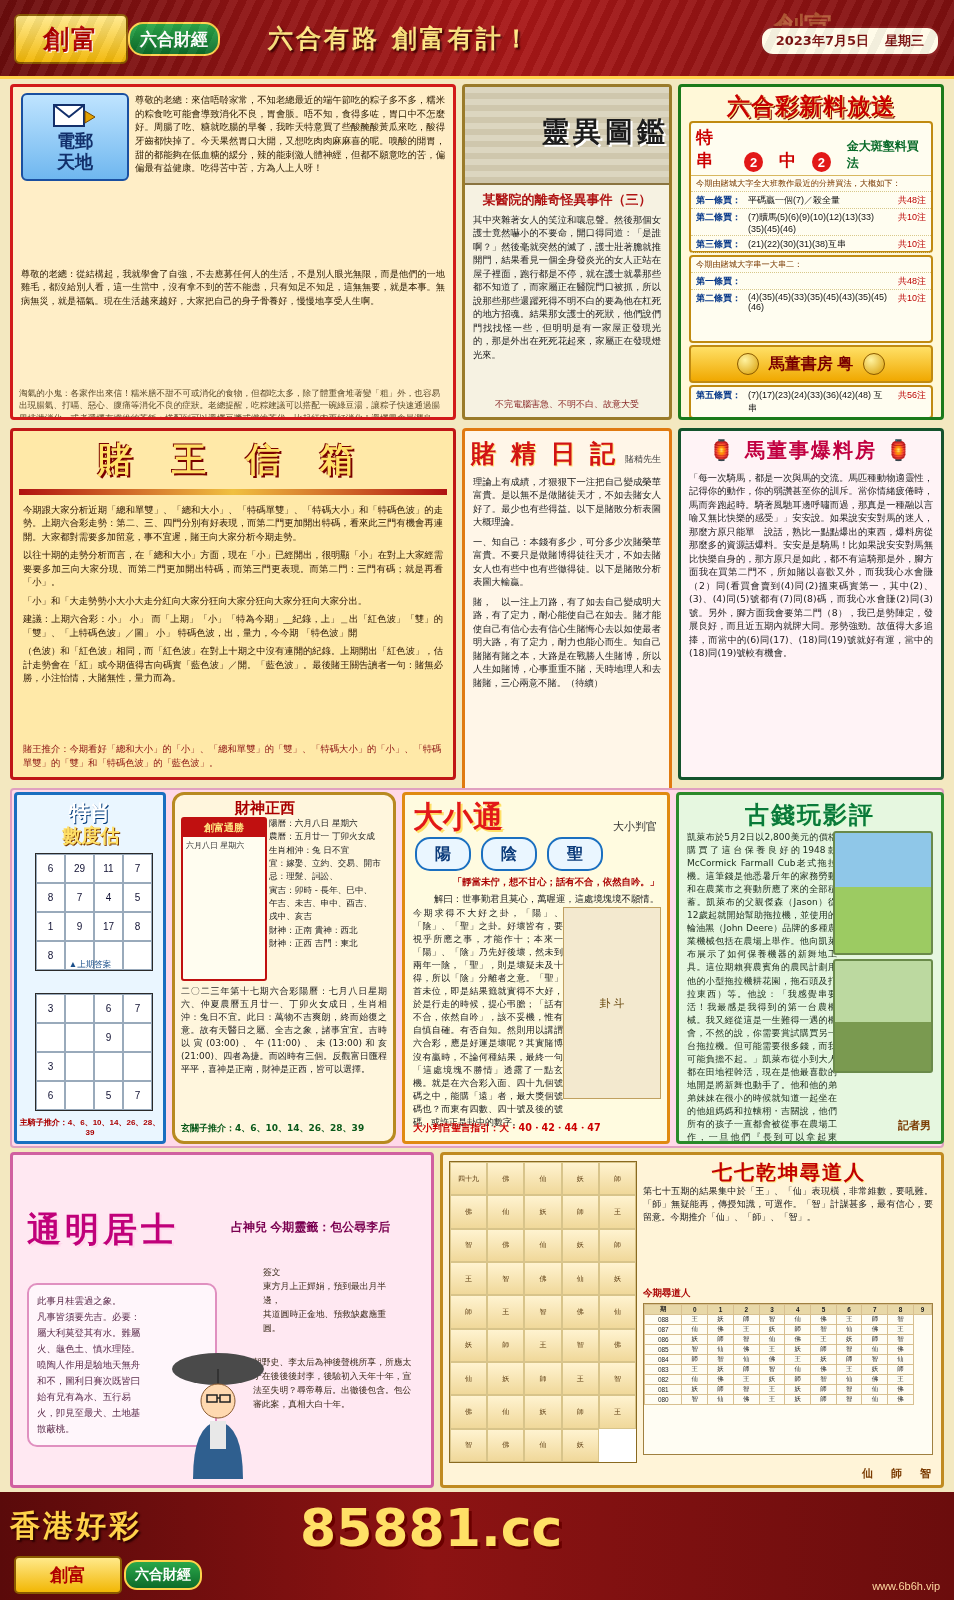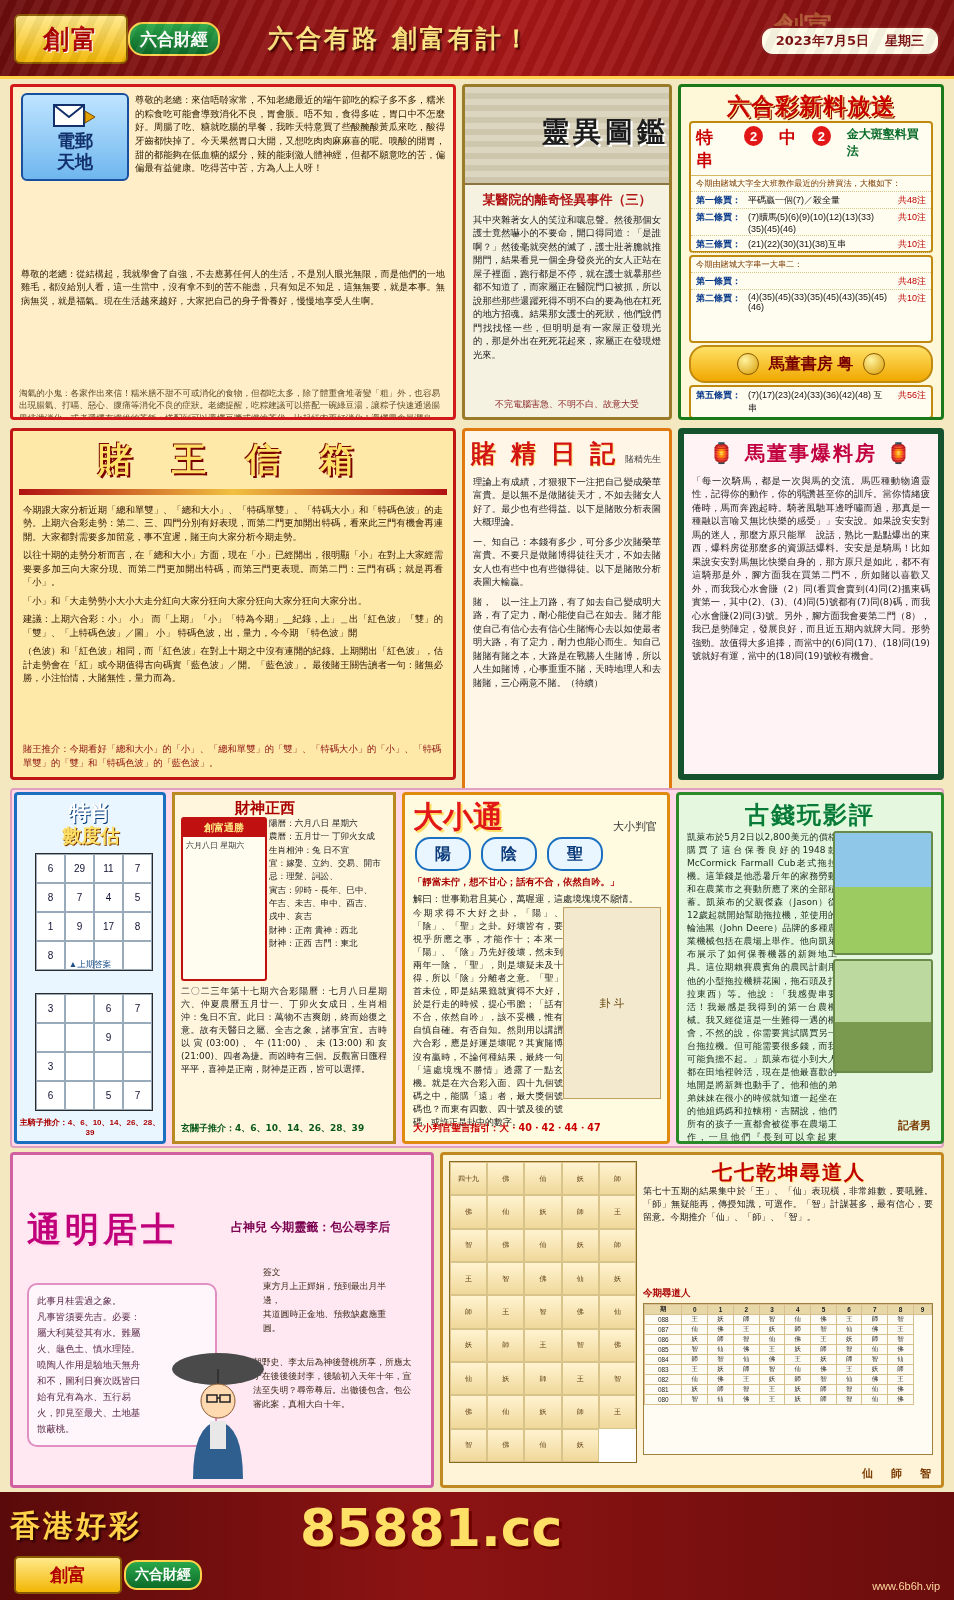--- a/index.html
+++ b/index.html
@@ -48,31 +48,31 @@
     color:#1c1c1c;text-shadow:2px 2px 0 #fff;font-family:"DejaVu Sans",sans-serif;letter-spacing:4px;}
   .ly-sub{position:absolute;left:0;top:104px;width:100%;text-align:center;font-size:13px;font-weight:bold;color:#b01414;}
   .ly-body{position:absolute;left:8px;top:126px;right:8px;font-size:9.3px;color:#222;text-align:justify;}
   .ly-foot{position:absolute;left:8px;right:8px;bottom:6px;font-size:9px;color:#8a2a2a;text-align:center;}
 
   #p-xinliao{left:678px;top:84px;width:266px;height:336px;background:#fff8d8;
     border:3px solid #1a7a1a;border-radius:4px;}
   .xl-title{position:absolute;left:0;top:4px;width:100%;text-align:center;font-size:23px;font-weight:bold;
     color:#c90000;text-shadow:1px 1px 0 #ffe680,2px 2px 0 #7a0000;font-family:"DejaVu Sans",sans-serif;letter-spacing:1px;}
   .xl-box{position:absolute;left:8px;right:8px;border:2px solid #c08a10;background:#fffdf0;border-radius:4px;}
-  .xl-hd{display:flex;align-items:flex-start;gap:16px;padding:3px 5px;border-bottom:1px solid #d8b860;}
+  .xl-hd{display:flex;align-items:flex-end;gap:16px;padding:3px 5px;border-bottom:1px solid #d8b860;}
   .xl-hd .big{font-size:17px;font-weight:bold;color:#c00;}
   .xl-hd .ball{width:20px;height:20px;border-radius:50%;background:#e21818;color:#fff;font-size:13px;
     display:flex;align-items:center;justify-content:center;font-weight:bold;}
   .xl-hd .gold{margin-left:auto;font-size:12px;font-weight:bold;color:#0a6b2a;}
   .xl-note{font-size:8.2px;color:#7a3a00;padding:2px 5px;}
   .xl-row{display:flex;font-size:9px;padding:1.5px 5px;color:#111;border-top:1px dotted #d8c88a;}
   .xl-row .lab{width:52px;color:#0a3a8a;font-weight:bold;flex:none;}
   .xl-row .val{flex:1;}
   .xl-row .cnt{width:36px;text-align:right;color:#b00;}
-  .xl-gold{position:absolute;left:8px;right:8px;height:34px;border:2px solid #c08a10;border-radius:16px;
+  .xl-gold{position:absolute;left:8px;right:8px;height:34px;border:2px solid #c08a10;border-radius:4px;
     background:linear-gradient(180deg,#ffe066,#f0a800);display:flex;align-items:center;justify-content:center;gap:10px;
     font-size:16px;font-weight:bold;color:#7a0000;}
   .coin{width:20px;height:20px;border-radius:50%;background:radial-gradient(circle at 35% 30%,#fff3a0,#d89b00);border:1px solid #8a5a00;}
 
   
   #p-duwang{left:10px;top:428px;width:446px;height:352px;background:#ffe9a8;
     border:3px solid #c01616;border-radius:4px;}
   .dw-title{position:absolute;left:0;top:6px;width:100%;text-align:center;font-size:34px;font-weight:bold;
     color:#ffe066;text-shadow:2px 2px 0 #7a0000,-1px -1px 0 #7a0000;font-family:"DejaVu Sans",sans-serif;letter-spacing:14px;}
   .dw-bar{position:absolute;left:6px;top:58px;right:6px;height:6px;background:linear-gradient(90deg,#b01212,#f0c040,#b01212);}
@@ -81,53 +81,53 @@
 
   #p-dujing{left:462px;top:428px;width:210px;height:432px;background:#fff6e8;
     border:3px solid #e07a10;border-radius:4px;}
   .dj-title{position:absolute;left:6px;top:6px;font-size:25px;font-weight:bold;color:#d21414;
     text-shadow:1px 1px 0 #ffe680;font-family:"DejaVu Sans",sans-serif;letter-spacing:3px;}
   .dj-author{position:absolute;right:8px;top:22px;font-size:9px;color:#444;}
   .dj-body{position:absolute;left:8px;top:44px;right:8px;font-size:9.3px;color:#222;text-align:justify;}
   .dj-nums{position:absolute;left:8px;right:8px;bottom:6px;font-size:9.4px;color:#0a3a8a;}
 
   #p-mazong{left:678px;top:428px;width:266px;height:352px;background:#fff3f6;
-    border:6px solid #14532d;border-radius:4px;}
+    border:3px solid #14532d;border-radius:4px;}
   .mz-title{position:absolute;left:0;top:6px;width:100%;text-align:center;font-size:20px;font-weight:bold;
     color:#c10040;font-family:"DejaVu Sans",sans-serif;letter-spacing:2px;}
   .mz-body{position:absolute;left:8px;top:40px;right:8px;font-size:9.3px;color:#222;text-align:justify;}
 
   
   #p-row3{left:10px;top:788px;width:934px;height:360px;background:#ffd9e8;border:2px solid #e0a0c0;border-radius:4px;}
   #p-texiao{left:14px;top:792px;width:152px;height:352px;background:#eaf6ff;border:3px solid #1a6fc0;border-radius:4px;}
   .tx-title{position:absolute;left:0;top:4px;width:100%;text-align:center;font-size:21px;font-weight:bold;color:#fff;
     text-shadow:1px 1px 0 #003a7a;font-family:"DejaVu Sans",sans-serif;}
   .tx-title2{position:absolute;left:1px;top:28px;width:100%;text-align:center;font-size:19px;font-weight:bold;color:#ffe066;
     text-shadow:1px 1px 0 #7a3a00;font-family:"DejaVu Sans",sans-serif;}
   .sud{position:absolute;border:1px solid #2a2a2a;background:#fff;display:grid;grid-template-columns:repeat(4,1fr);}
   .sud div{border:1px solid #9ab;display:flex;align-items:center;justify-content:center;font-size:10px;color:#113;}
   .sud-cap{position:absolute;width:100%;text-align:center;font-size:8.5px;color:#1a4f8a;}
 
-  #p-caishen{left:172px;top:792px;width:224px;height:352px;background:#fff6dd;border:3px solid #b88a20;border-radius:0;}
+  #p-caishen{left:172px;top:792px;width:224px;height:352px;background:#fff6dd;border:3px solid #b88a20;border-radius:12px;}
   .cs-title{position:absolute;left:60px;top:4px;font-size:15px;font-weight:bold;color:#a00;}
   .cs-cal{position:absolute;left:6px;top:22px;width:82px;height:160px;border:2px solid #c01010;background:#fffdf0;border-radius:3px;}
   .cs-cal .r{background:#c01010;color:#ffe680;font-size:10px;text-align:center;padding:2px 0;font-weight:bold;}
   .cs-cal .b{font-size:8px;color:#333;padding:3px;line-height:1.4;}
   .cs-info{position:absolute;left:94px;top:22px;right:6px;font-size:8.6px;color:#222;line-height:1.55;}
   .cs-body{position:absolute;left:6px;top:190px;right:6px;font-size:9px;color:#222;text-align:justify;}
   .cs-foot{position:absolute;left:6px;right:6px;bottom:6px;font-size:9px;color:#0a5a1a;font-weight:bold;}
 
   #p-daxiao{left:402px;top:792px;width:268px;height:352px;background:#fffbe0;border:3px solid #e08a10;border-radius:4px;}
   .dx-title{position:absolute;left:8px;top:2px;font-size:30px;font-weight:bold;color:#e21818;
     text-shadow:2px 2px 0 #ffe066;font-family:"DejaVu Sans",sans-serif;}
   .dx-sub{position:absolute;right:10px;top:24px;font-size:11px;color:#333;}
   .dx-circles{position:absolute;left:10px;top:42px;display:flex;gap:10px;}
   .dx-circ{width:52px;height:30px;border:2px solid #1a6fc0;border-radius:15px;background:#eaf6ff;
     display:flex;align-items:center;justify-content:center;font-size:16px;font-weight:bold;color:#0a3a7a;}
-  .dx-quote{position:absolute;left:8px;top:80px;right:8px;font-size:9.4px;color:#a00;font-weight:bold;}
+  .dx-quote{position:absolute;left:8px;top:80px;right:8px;font-size:9.4px;color:#a00;font-weight:bold;text-align:right;}
   .dx-body{position:absolute;left:8px;top:112px;width:150px;font-size:9px;color:#222;text-align:justify;}
   .dx-side{position:absolute;right:6px;top:112px;width:96px;height:190px;border:1px solid #c0a060;background:#f3e9cf;
     display:flex;align-items:center;justify-content:center;font-size:11px;color:#6a4a10;}
   .dx-foot{position:absolute;left:8px;right:8px;bottom:6px;font-size:9.6px;color:#c00;font-weight:bold;}
 
   #p-gumo{left:676px;top:792px;width:268px;height:352px;background:#e6f7e0;border:3px solid #2a8a2a;border-radius:4px;}
   .gm-title{position:absolute;left:0;top:4px;width:100%;text-align:center;font-size:24px;font-weight:bold;color:#0a7a3a;
     text-shadow:1px 1px 0 #d8ffd0;font-family:"DejaVu Sans",sans-serif;letter-spacing:2px;}
   .gm-body{position:absolute;left:8px;top:36px;width:150px;font-size:9px;color:#1a2a1a;text-align:justify;}
   .gm-photo{position:absolute;right:8px;top:36px;width:96px;height:120px;border:2px solid #6a8a4a;border-radius:3px;

